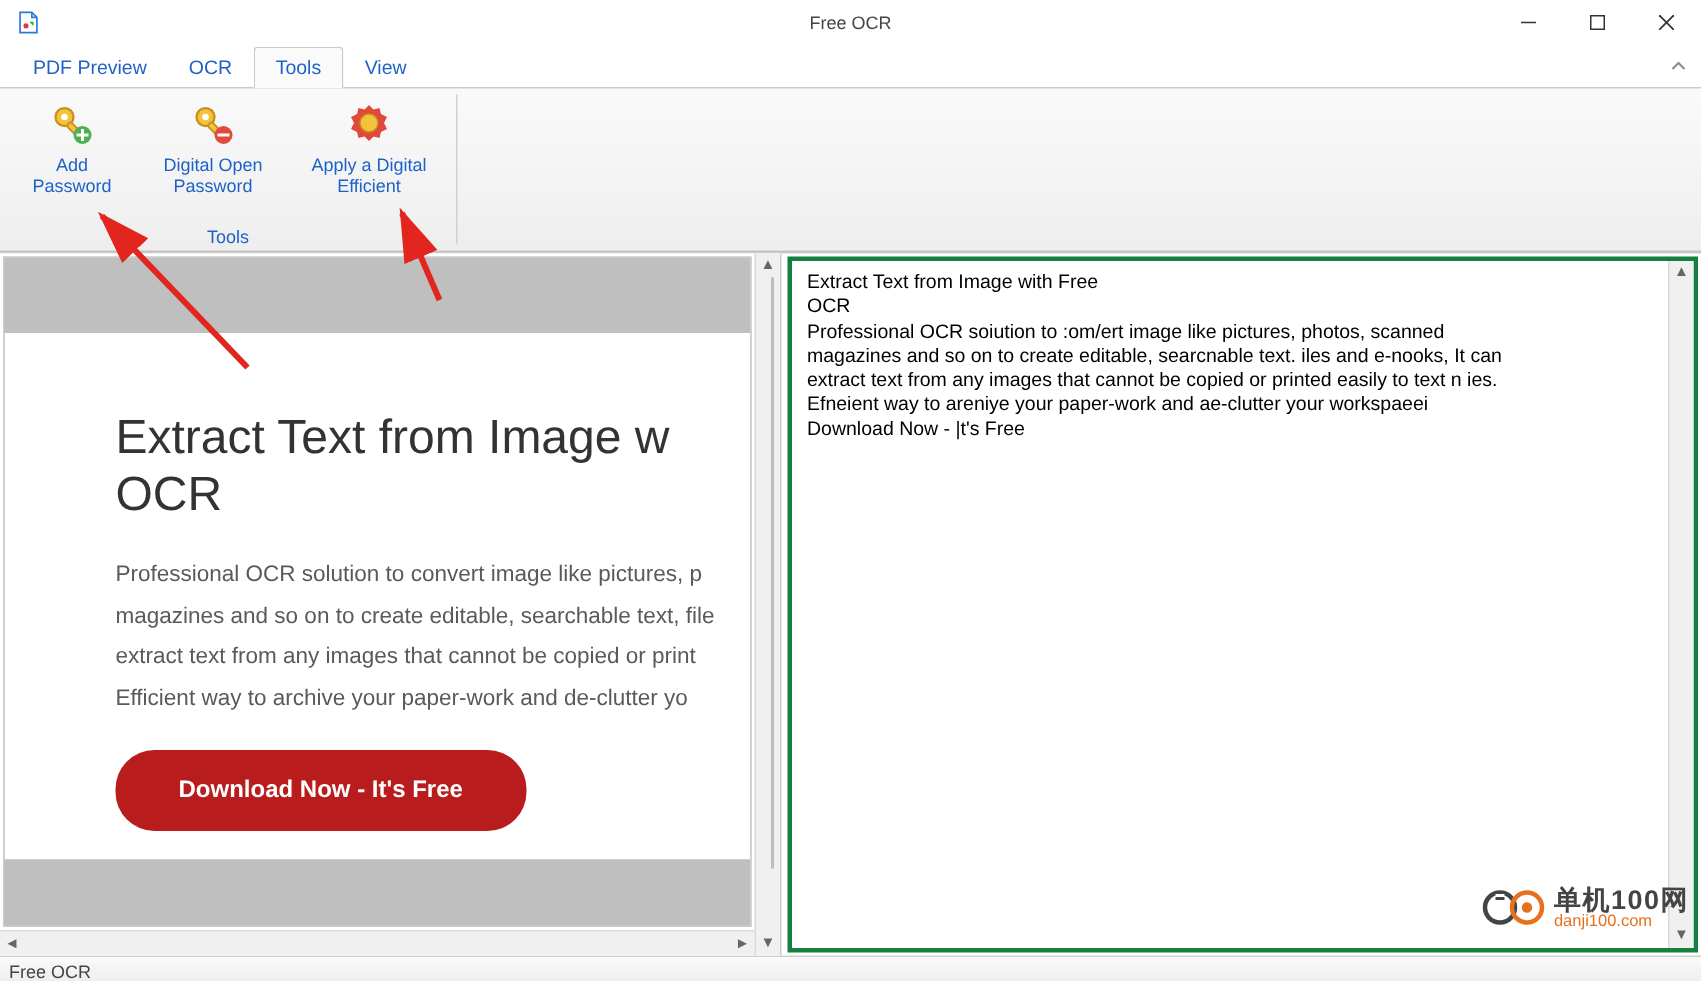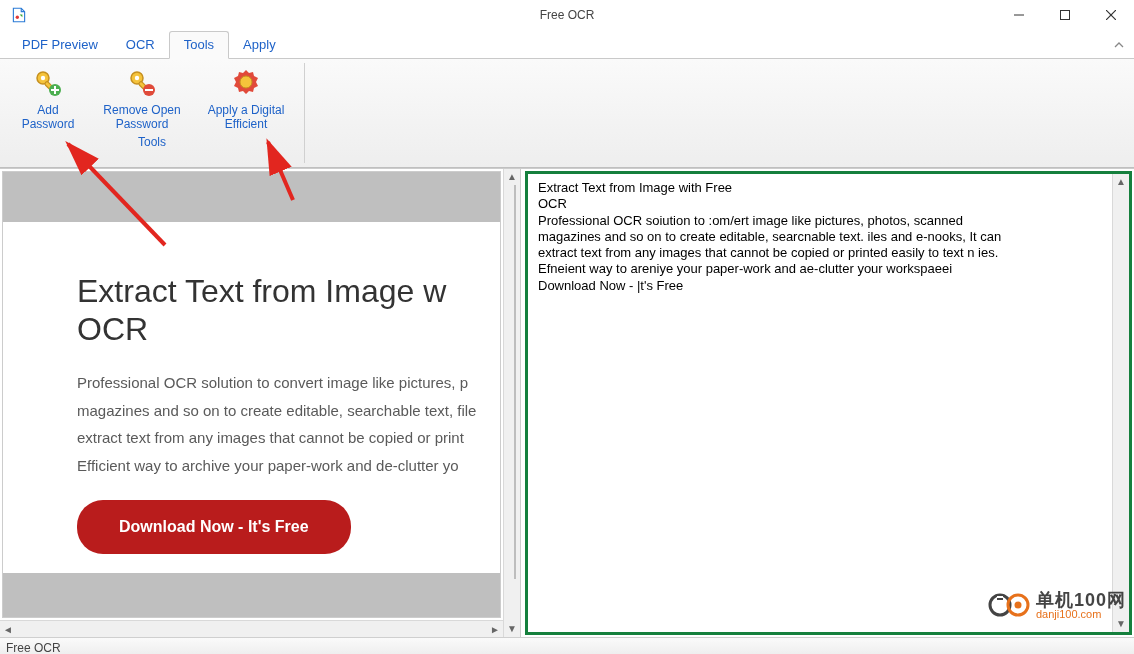--- a/index.html
+++ b/index.html
@@ -6,21 +6,21 @@
   .titlebar{height:30px;display:flex;align-items:center;position:relative;background:#fff;}
   .titlebar .app-icon{width:18px;height:18px;margin-left:10px;}
   .titlebar .title{position:absolute;left:0;right:0;text-align:center;font-size:12px;color:#444;pointer-events:none;}
   .win-controls{position:absolute;right:0;top:0;height:30px;display:flex;}
   .win-btn{width:46px;height:30px;display:flex;align-items:center;justify-content:center;color:#333;}
   .menubar{display:flex;align-items:flex-end;height:28px;padding-left:8px;position:relative;}
   .menubar .tab{padding:5px 14px 6px 14px;font-size:13px;color:#1e62c8;cursor:default;position:relative;}
   .menubar .tab.active{border:1px solid #c9c9c9;border-bottom:1px solid #fafafa;background:#fafafa;border-radius:3px 3px 0 0;margin-bottom:-1px;color:#1e62c8;}
   .menu-chevron{position:absolute;right:10px;bottom:6px;color:#888;font-size:10px;}
   .ribbon{height:108px;background:linear-gradient(#fafafa,#eeeeee);border-top:1px solid #c9c9c9;border-bottom:1px solid #bfbfbf;display:flex;}
-  .ribbon-group{display:flex;flex-direction:column;align-items:center;padding:2px 6px 0 6px;position:relative;}
+  .ribbon-group{display:flex;flex-direction:column;align-items:center;padding:2px 6px 0 6px;position:relative;gap:16px;}
   .ribbon-items{display:flex;gap:0;}
   .ribbon-item{width:80px;display:flex;flex-direction:column;align-items:center;padding:6px 2px 2px 2px;text-align:center;color:#1e62c8;font-size:12px;line-height:14px;cursor:default;}
   .ribbon-item.wide{width:100px;}
   .ribbon-icon{width:32px;height:32px;margin-bottom:4px;}
   .ribbon-label{min-height:30px;}
   .group-caption{font-size:12px;color:#1e62c8;margin-top:0;padding-bottom:2px;}
   .ribbon-sep{width:1px;background:#d0d0d0;margin:4px 0;}
   .content{display:flex;height:calc(654px - 30px - 28px - 108px - 20px);border-top:1px solid #ccc;}
   .left-pane{width:520px;background:#fff;display:flex;flex-direction:column;border-right:1px solid #ccc;position:relative;}
   .preview-wrap{flex:1;overflow:hidden;background:#bfbfbf;display:flex;flex-direction:column;border:1px solid #ccc;margin:2px;}
@@ -81,21 +81,21 @@
           <line x1="10" y1="0" x2="0" y2="10" stroke="#333" stroke-width="1.2"></line>
         </svg>
       </div>
   </div>
 </div>
 
 <div class="menubar">
   <div class="tab">PDF Preview</div>
   <div class="tab">OCR</div>
   <div class="tab active">Tools</div>
-  <div class="tab">Apply</div>
+  <div class="tab">View</div>
   <span class="menu-chevron">
     <svg width="10" height="10" viewBox="0 0 10 10">
         <polyline points="1,7 5,3 9,7" fill="none" stroke="#888" stroke-width="1.3"></polyline>
       </svg>
   </span>
 </div>
 
 <div class="ribbon">
   <div class="ribbon-group">
     <div class="ribbon-items">
@@ -115,21 +115,21 @@
       <div class="ribbon-item wide">
         <span class="ribbon-icon">
           <svg viewBox="0 0 32 32" width="32" height="32">
             <circle cx="11" cy="11" r="6" fill="#f5c33b" stroke="#c6901f" stroke-width="1.5"></circle>
             <circle cx="11" cy="11" r="2.2" fill="#fff"></circle>
             <rect x="15" y="14" width="12" height="4" rx="2" fill="#f5c33b" stroke="#c6901f" stroke-width="1.2" transform="rotate(45 15 14)"></rect>
             <circle cx="23" cy="23" r="6" fill="#e04a3a"></circle>
             <rect x="19" y="22" width="8" height="2" fill="#fff"></rect>
           </svg>
         </span>
-        <span class="ribbon-label"><span>Remove Open</span><br><span>Password</span></span>
+        <span class="ribbon-label"><span>Digital Open</span><br><span>Password</span></span>
       </div>
       <div class="ribbon-item wide">
         <span class="ribbon-icon">
           <svg viewBox="0 0 32 32" width="32" height="32">
             <polygon points="16,3 19,6 23,5 24,9 28,11 26,15 28,19 24,21 23,25 19,24 16,27 13,24 9,25 8,21 4,19 6,15 4,11 8,9 9,5 13,6" fill="#e14a3a"></polygon>
             <circle cx="16" cy="15" r="6" fill="#f5c33b" stroke="#c6901f" stroke-width="1"></circle>
           </svg>
         </span>
         <span class="ribbon-label"><span>Apply a Digital</span><br><span>Efficient</span></span>
       </div>

